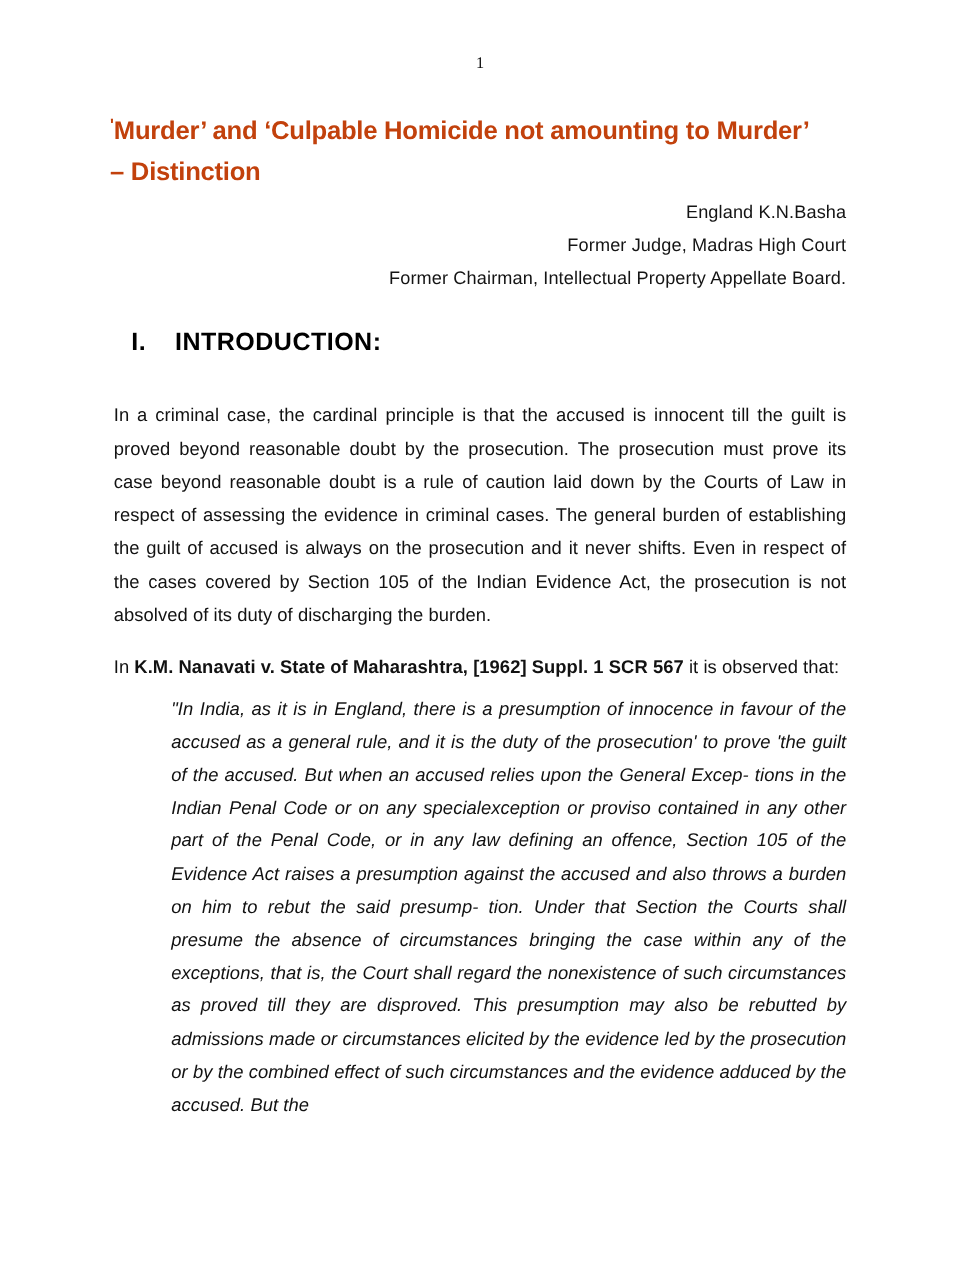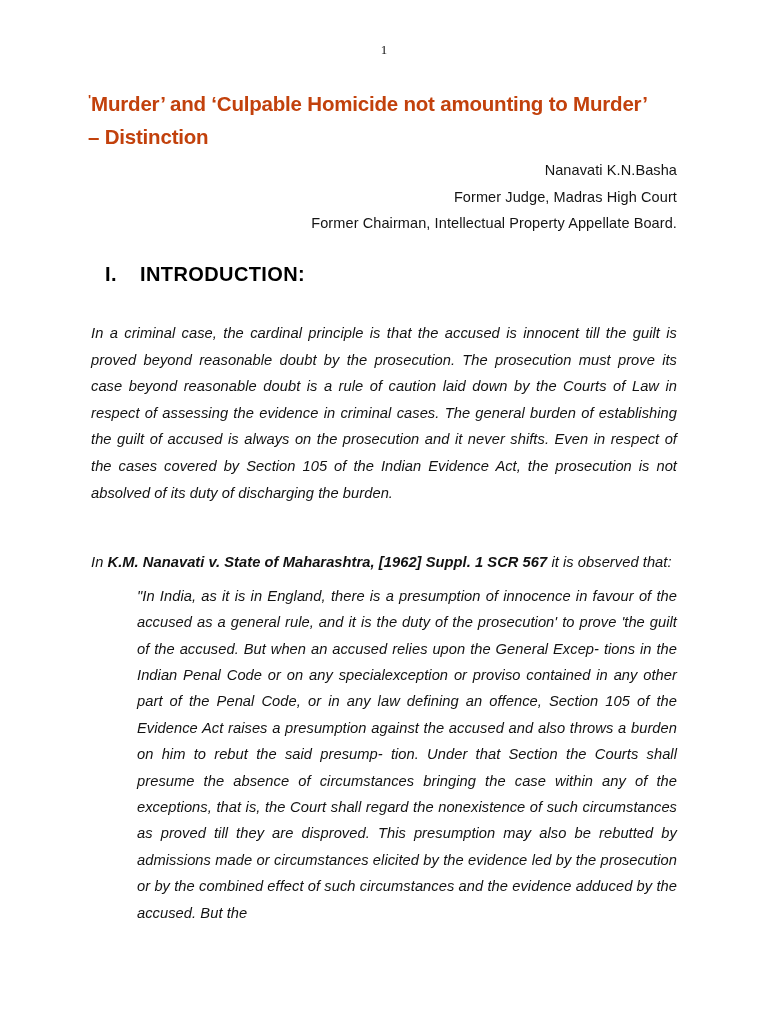--- a/index.html
+++ b/index.html
@@ -100,24 +100,23 @@
     width: 586px;
   }
   p.body-par {
     margin: 0;
     font-size: 14.7px;
     line-height: 26.6px;
     text-align: justify;
     text-justify: inter-word;
     color: #121212;
     letter-spacing: 0.05px;
-    font-style: italic;
   }
   p.body-par.spaced {
-    margin-top: 43px;
+    margin-top: 15px;
   }
   .body-par b { font-weight: bold; }
 
   
   .quote-block {
     margin-top: 7px;
     margin-left: 46px;
     width: 540px;
   }
   p.quote-par {
@@ -141,21 +140,21 @@
 <div class="page">
 
   <div class="page-number">1</div>
 
   <div class="title-block">
     <div class="title-line"><span class="lead-tick">'</span><span>Murder’ and ‘Culpable Homicide not amounting to Murder’</span></div>
     <div class="title-line">– Distinction</div>
   </div>
 
   <div class="author-block">
-    <div class="author-line">Nanavati K.N.Basha</div>
+    <div class="author-line">England K.N.Basha</div>
     <div class="author-line">Former Judge, Madras High Court</div>
     <div class="author-line">Former Chairman, Intellectual Property Appellate Board.</div>
   </div>
 
   <div class="section-heading">
     <span class="numeral">I.</span><span>INTRODUCTION:</span>
   </div>
 
   <div class="body-area">
 

